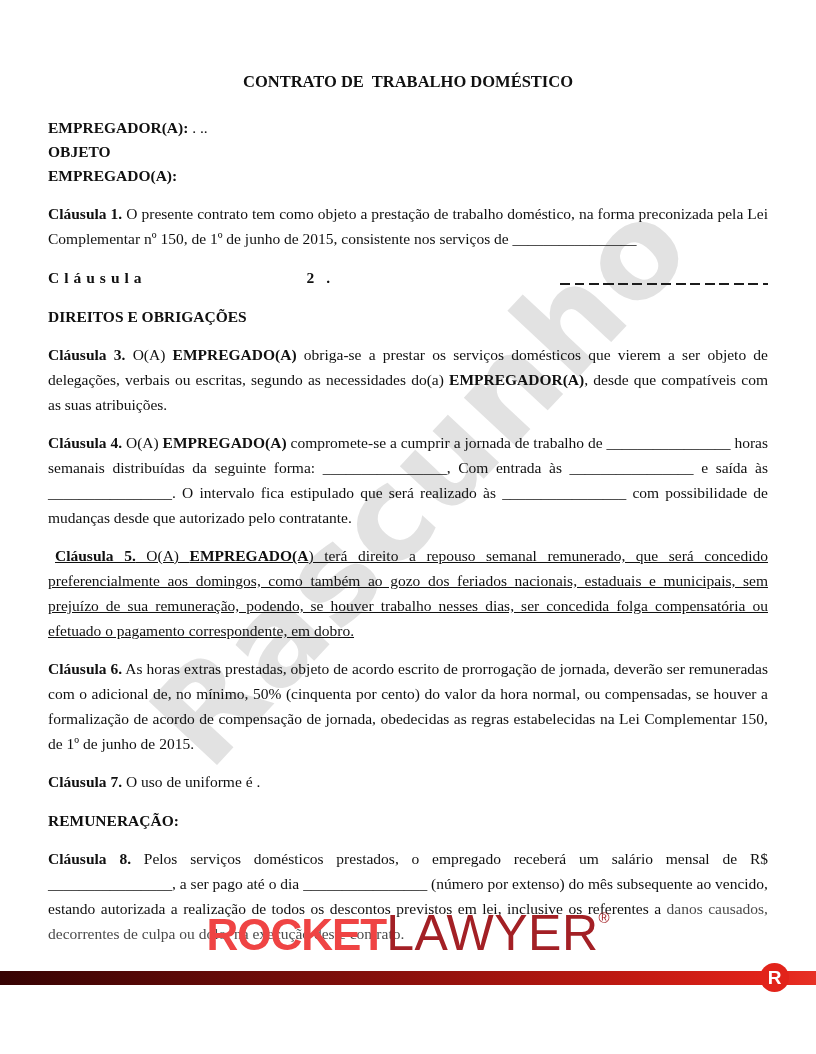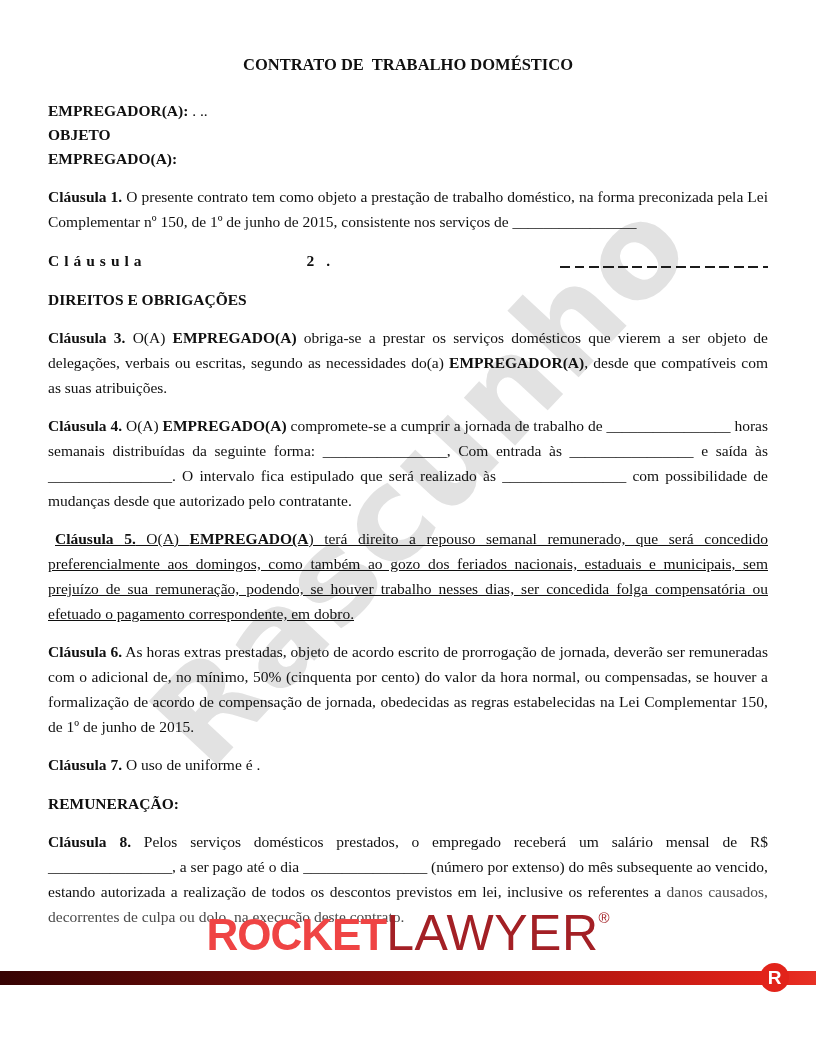--- a/index.html
+++ b/index.html
@@ -20,21 +20,21 @@
     font-weight:800;
     font-size:128px;
     letter-spacing:2px;
     color:#e2e2e2;
     white-space:nowrap;
     z-index:0;
     user-select:none;
   }
   .content{
     position:relative;z-index:1;
-    padding:55px 48px 0 48px;
+    padding:72px 48px 0 48px;
   }
   .doc-title{
     text-align:center;
     font-weight:bold;
     font-size:16.5px;
     white-space:pre;
     margin:0 0 24px 0;
   }
   .parties p{margin:0;line-height:24px;}
   .parties .lbl{font-weight:bold;}

